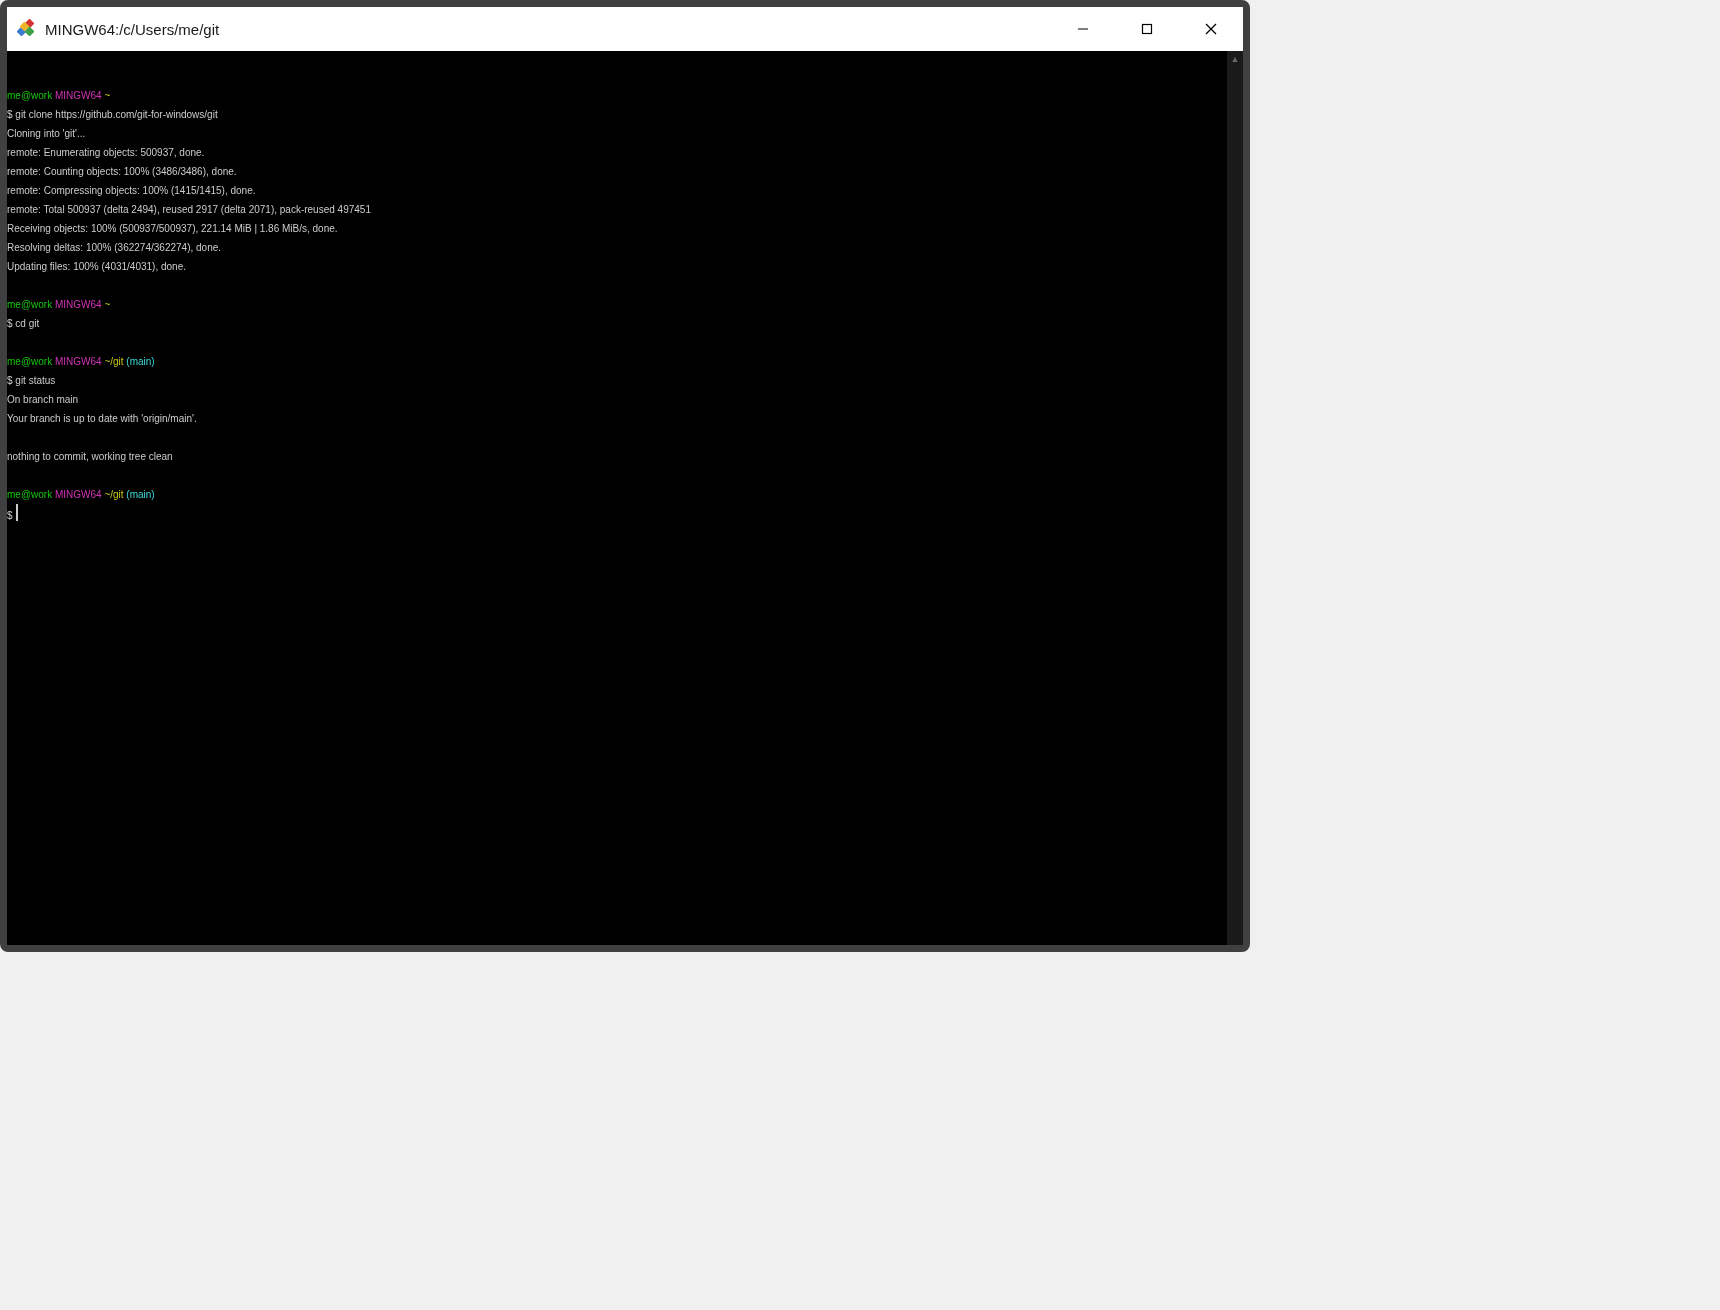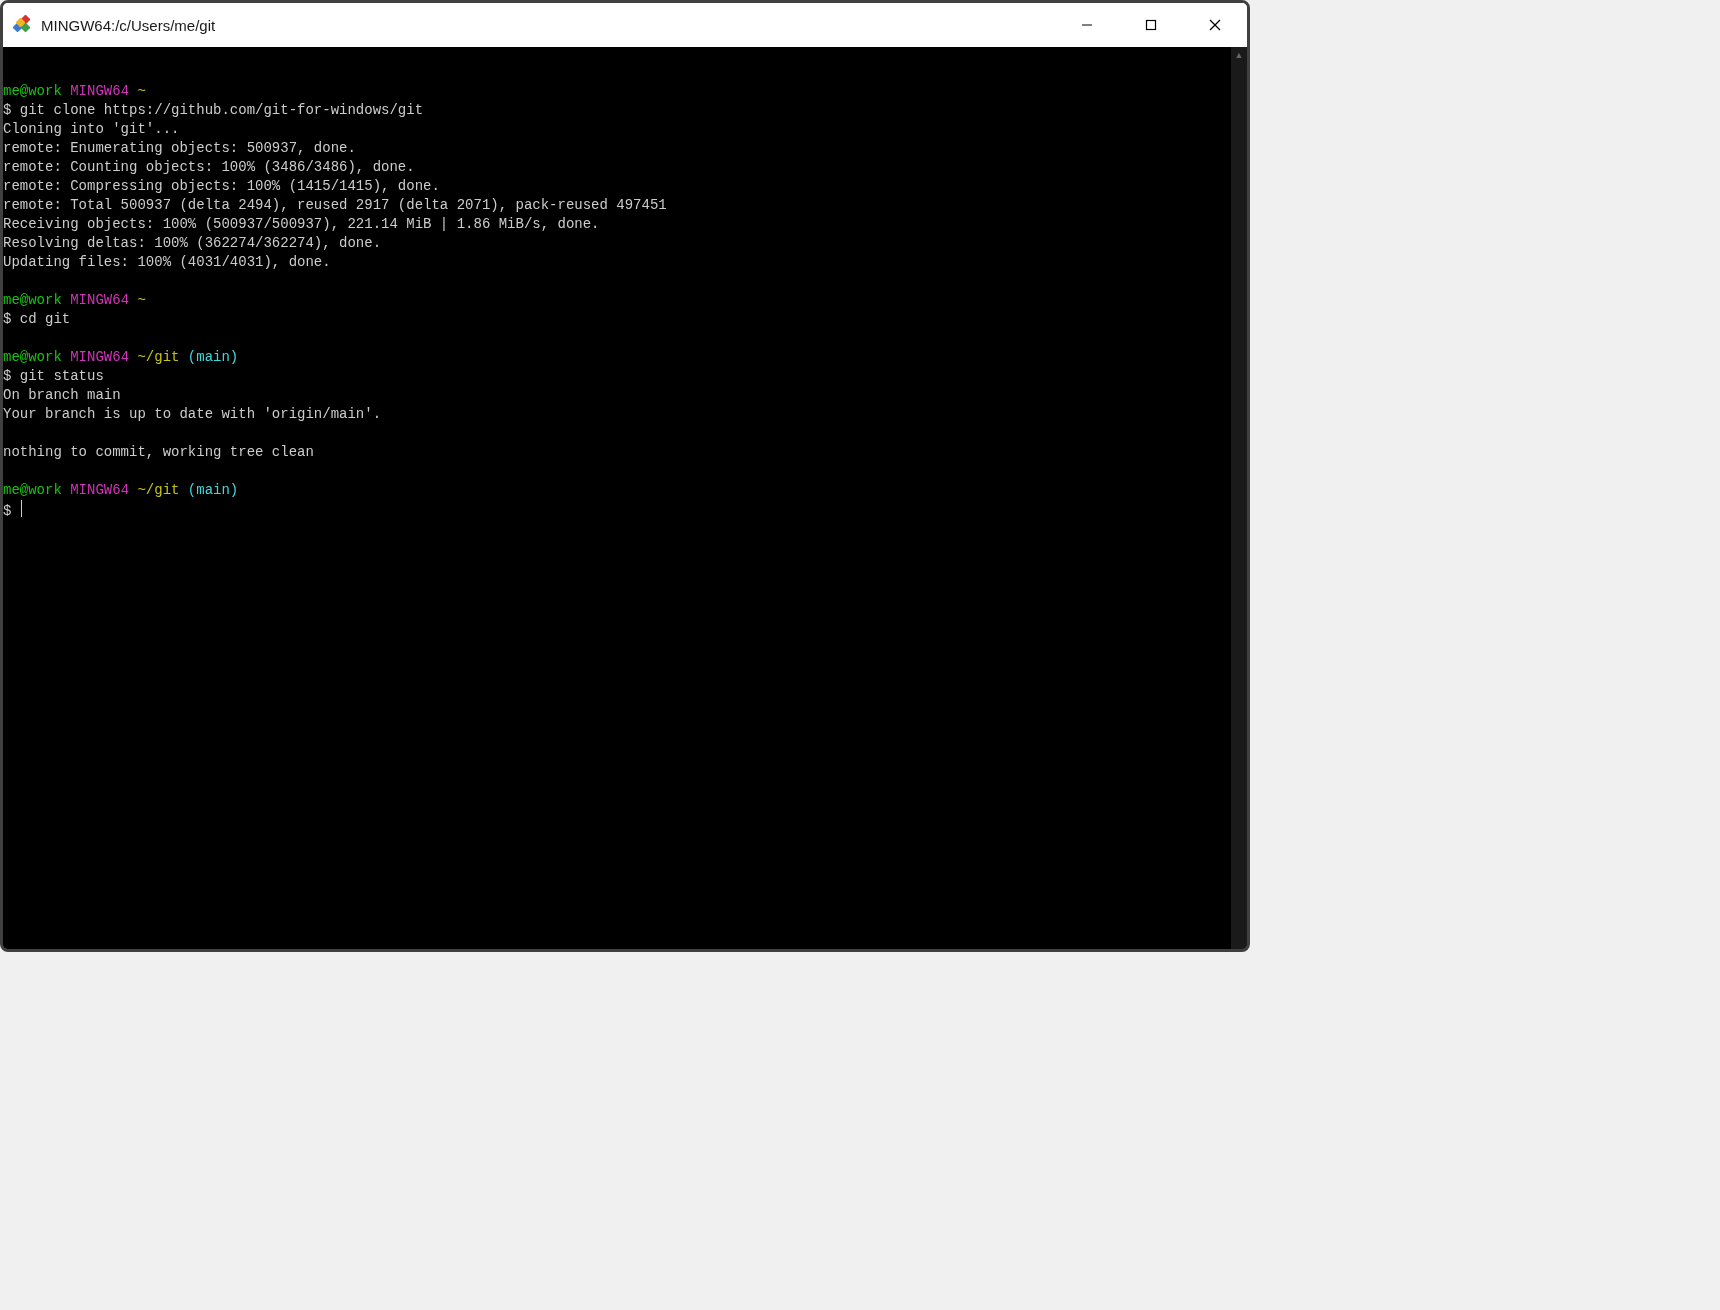--- a/index.html
+++ b/index.html
@@ -7,21 +7,21 @@
       font-family: "Segoe UI", sans-serif;
       background: #f0f0f0;
       width: 1250px;
       height: 952px;
       overflow: hidden;
     }
     .window {
       width: 1250px;
       height: 952px;
       background: #fff;
-      border: 3px solid #404040;
+      border: 7px solid #404040;
       border-radius: 8px;
       display: flex;
       flex-direction: column;
       overflow: hidden;
     }
     .titlebar {
       height: 44px;
       display: flex;
       align-items: center;
       background: #fff;
@@ -58,22 +58,22 @@
     .terminal-wrap {
       flex: 1;
       display: flex;
       background: #000;
       position: relative;
     }
     .terminal {
       flex: 1;
       background: #000;
       color: #ccc;
-      font-family: Liberation Mono, monospace;
-      font-size: 14px;
+      font-family: Liberation Sans, sans-serif;
+      font-size: 10px;
       line-height: 19px;
       padding: 16px 0 0 0;
       white-space: pre;
       overflow: hidden;
     }
     .scrollbar-track {
       width: 16px;
       background: #1a1a1a;
       display: flex;
       flex-direction: column;

